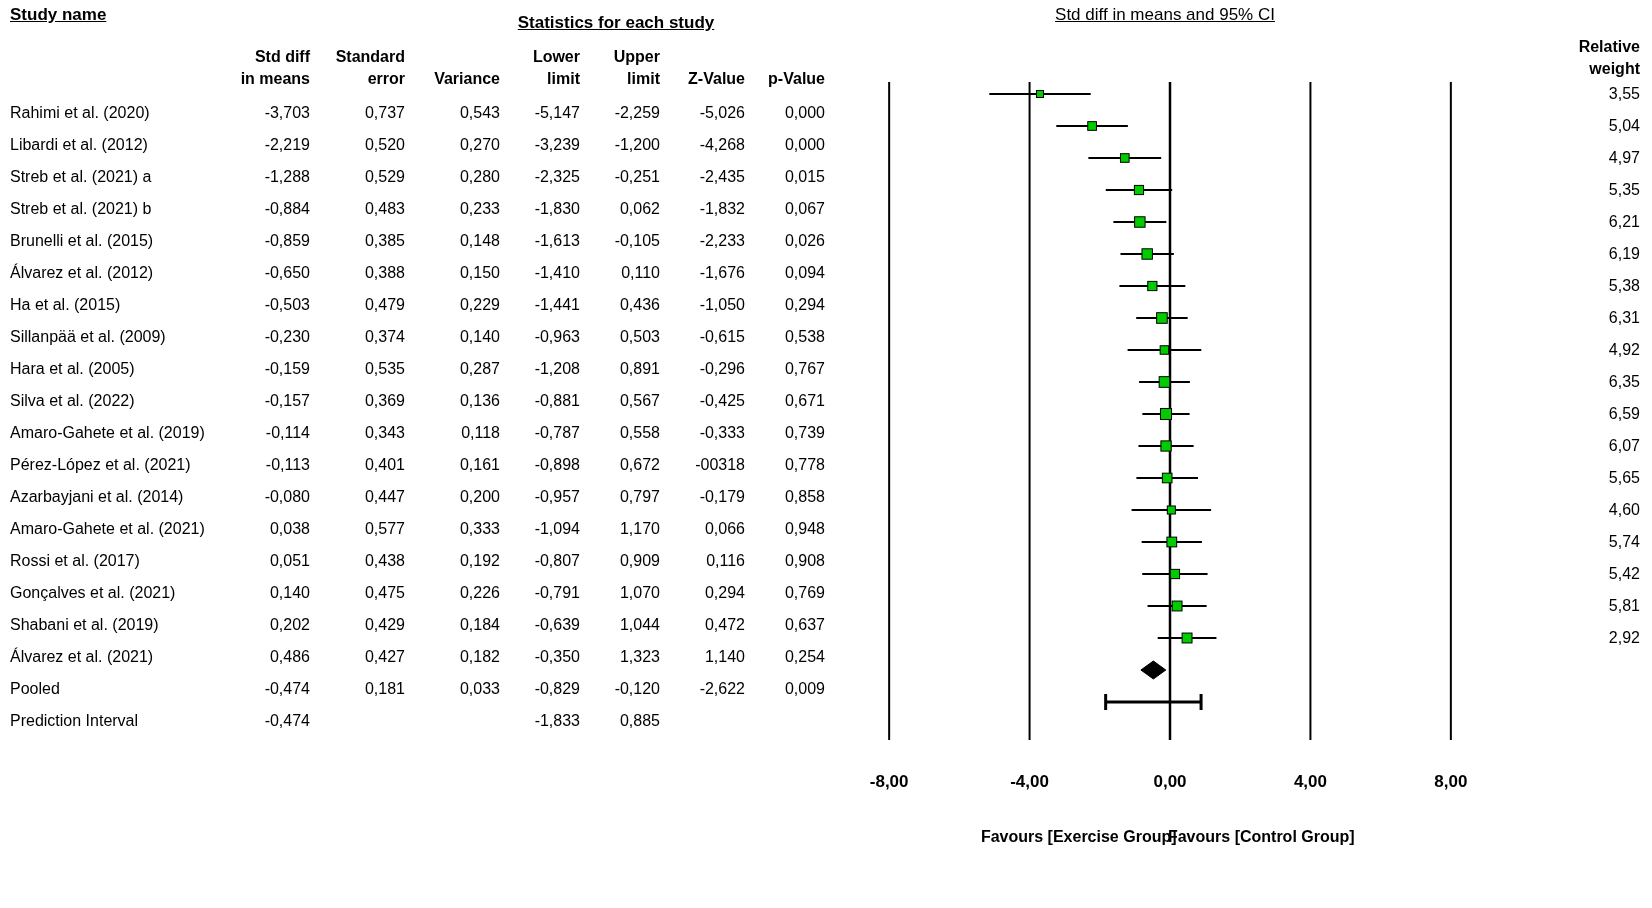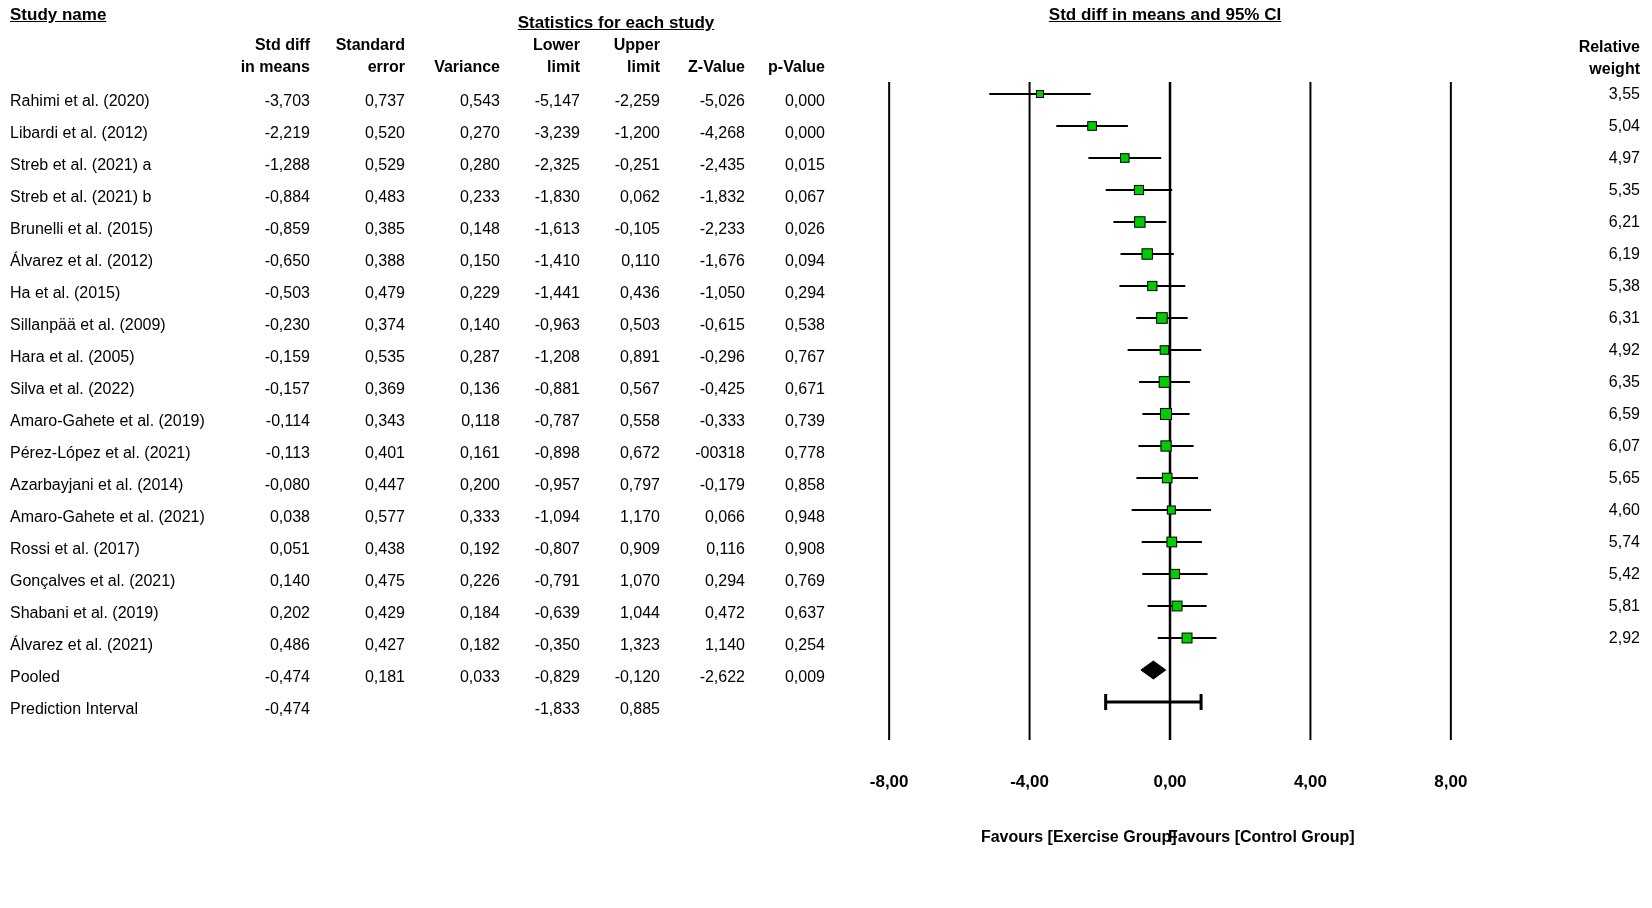--- a/index.html
+++ b/index.html
@@ -41,39 +41,39 @@
     text-decoration: underline;
     margin-top: 8px;
   }
   .hdr-plot {
     position: absolute;
     left: 905px;
     top: 5px;
     width: 520px;
     text-align: center;
     font-size: 17px;
-    font-weight: bold;
+    font-weight: normal;
     text-decoration: underline;
   }
   .hdr-relweight {
     position: absolute;
     right: 12px;
     top: 36px;
     width: 110px;
     text-align: right;
     font-size: 16px;
     font-weight: bold;
     line-height: 1.35;
   }
 
   
   .table-wrap {
     position: absolute;
     left: 0;
-    top: 34px;
+    top: 46px;
     width: 840px;
   }
   table.stats {
     border-collapse: collapse;
     font-size: 16px;
     width: 830px;
     table-layout: fixed;
   }
   table.stats th {
     font-weight: bold;

